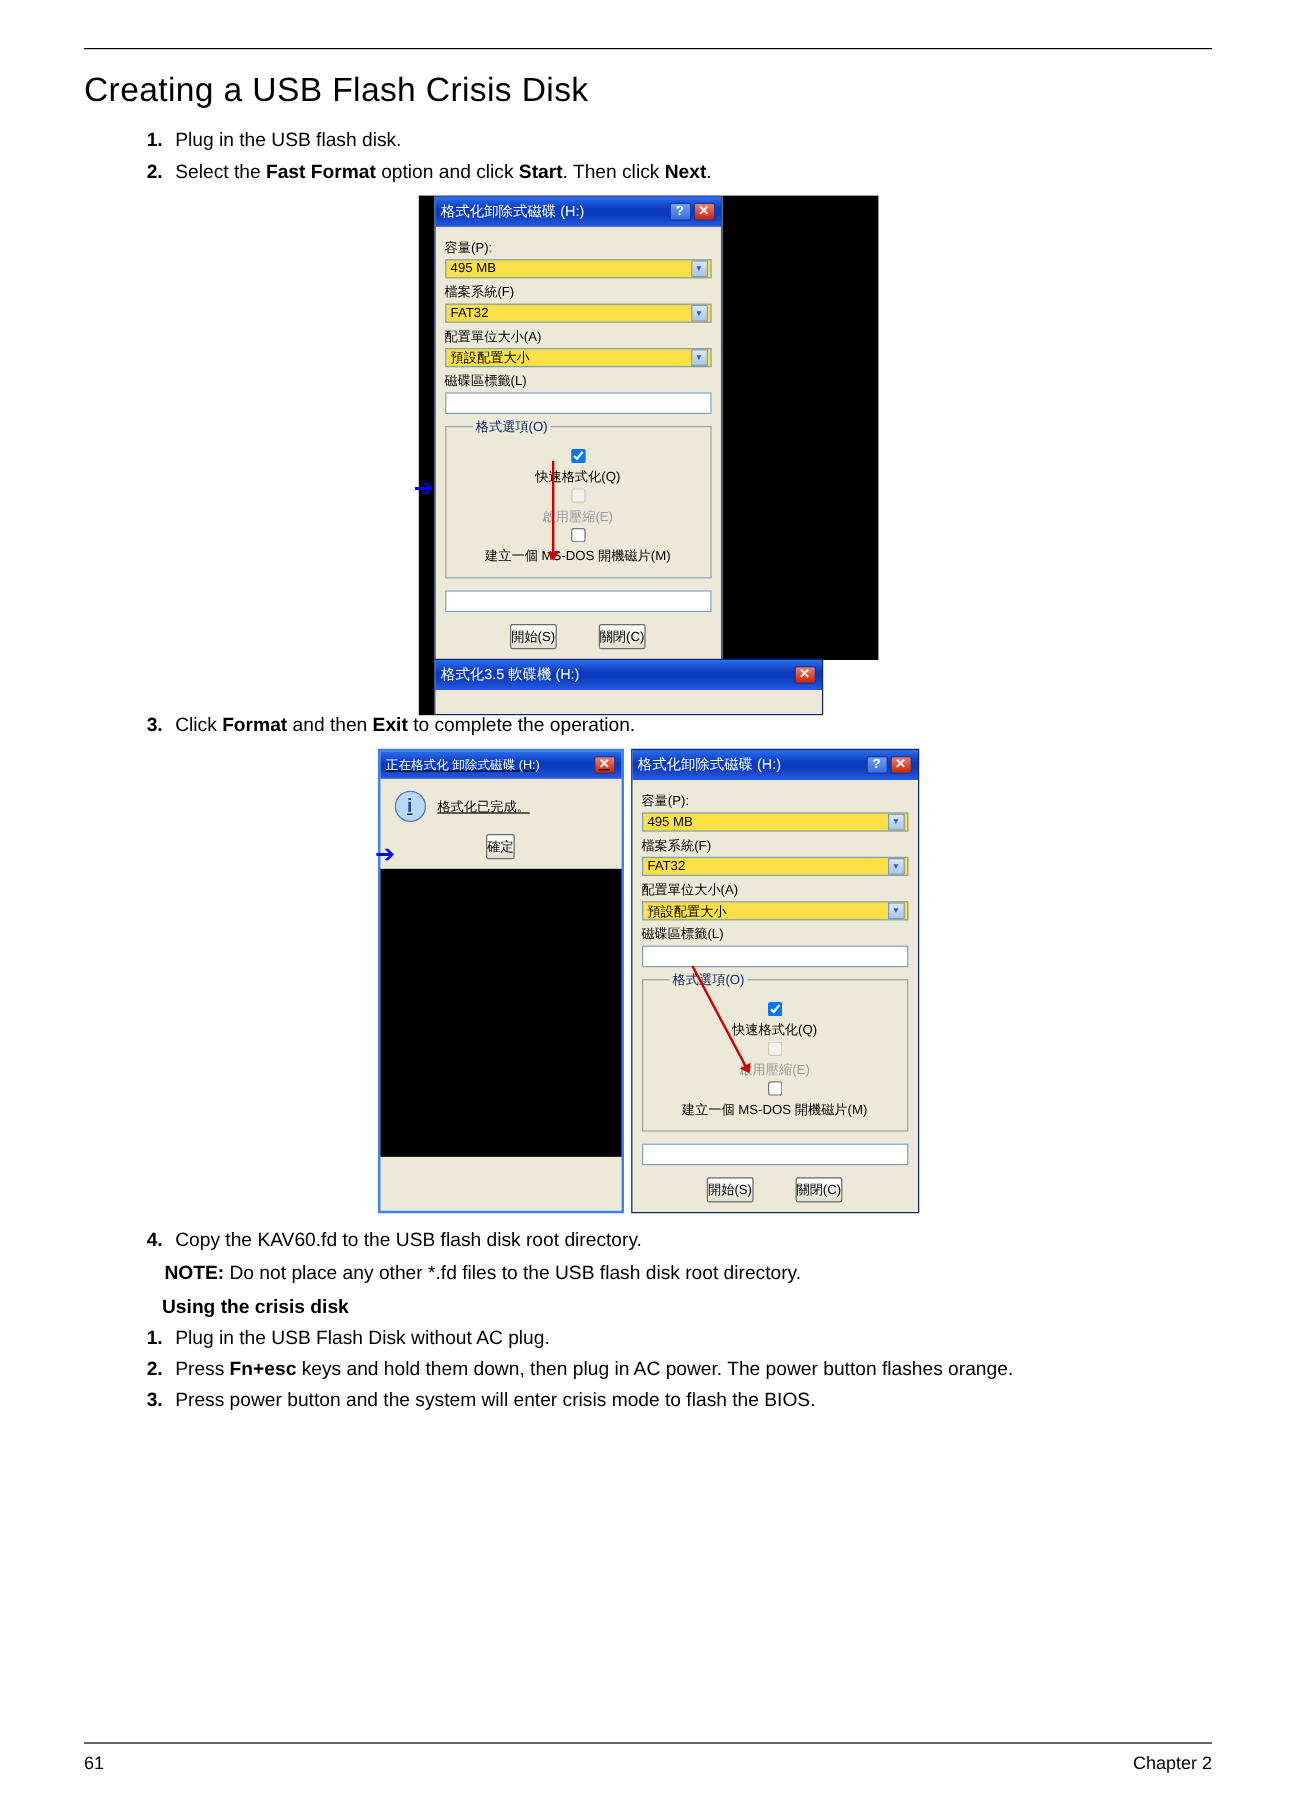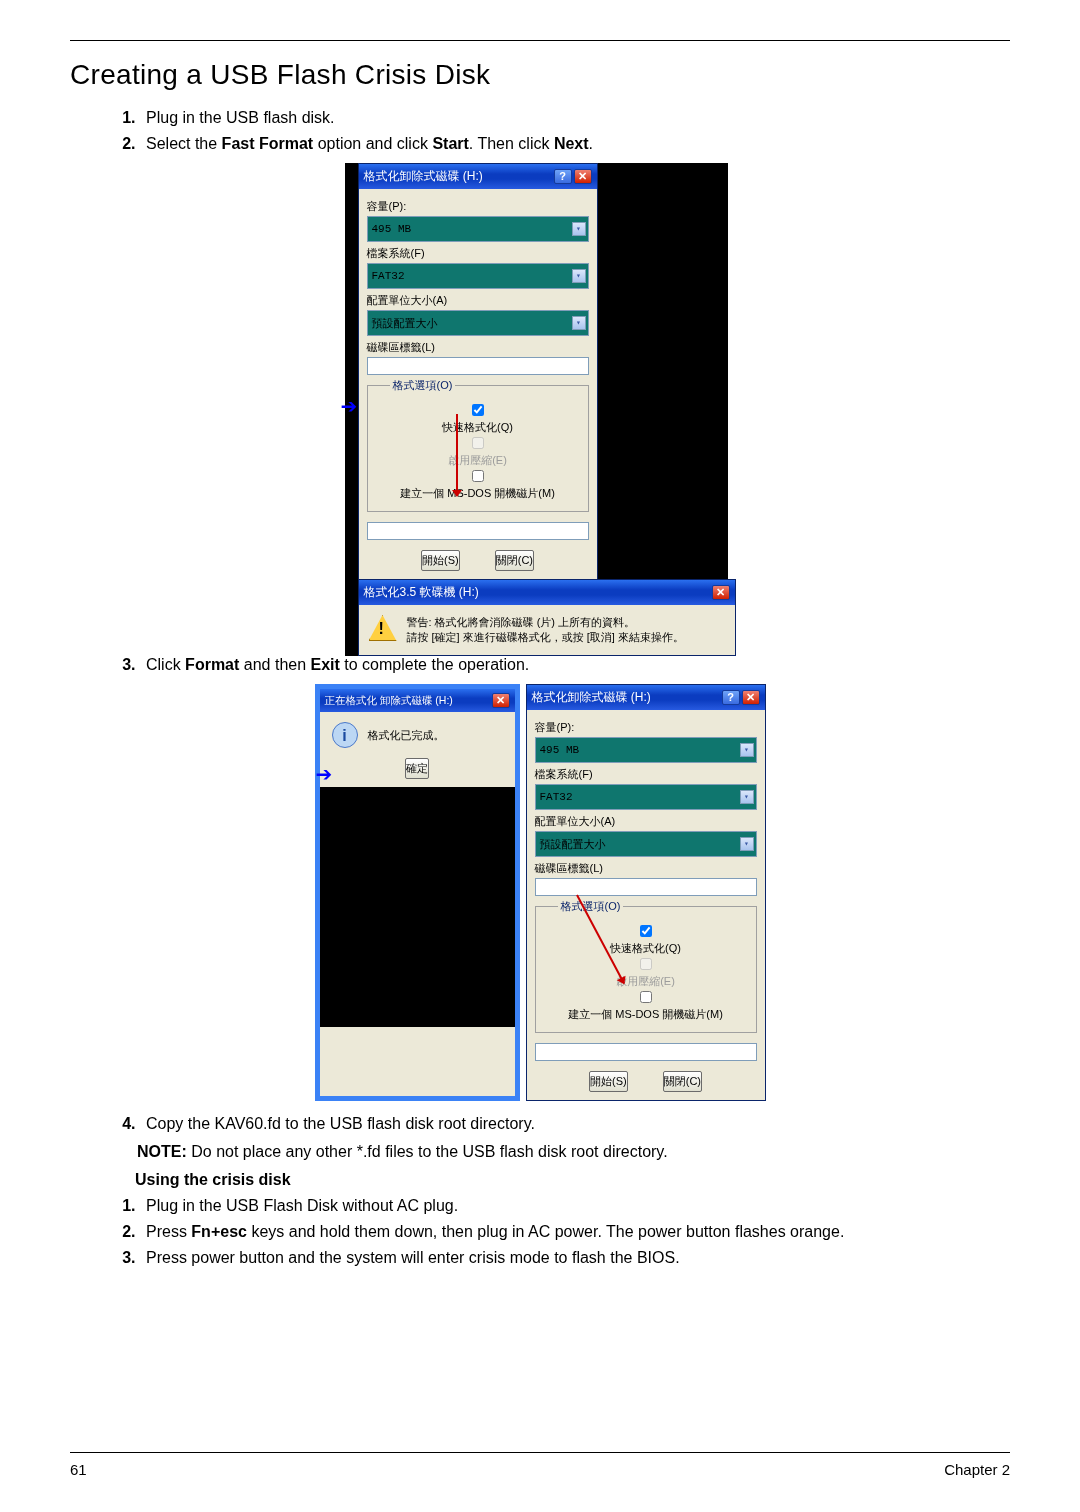--- a/index.html
+++ b/index.html
@@ -68,29 +68,28 @@
     line-height:12px;
     text-align:center;
     border-radius:2px;
     font-weight:bold;
   }
   .tb-close { background:linear-gradient(#f08070,#d02000); }
   .dlg-body { padding: 6px 8px 8px 8px; font-size:11px; color:#000; }
   .dlg-body .lbl { margin-top:4px; font-size:11px; }
   .dlg-body .sel {
     border:1px solid #7f9db9;
-    background:#0f766e;
-    height:26px;
+    background:#fde047;
+    height:16px;
     display:flex;
     align-items:center;
     justify-content:space-between;
     padding:0 2px 0 4px;
     margin-top:2px;
     font-size:11px;
-    font-family:Liberation Mono, monospace;
   }
   .sel .chev {
     width:14px;height:14px;
     background:linear-gradient(#dbe6fb,#a9c4ee);
     border:1px solid #7f9db9;
     text-align:center;
     font-size:8px;
     color:#3b5aa6;
     line-height:12px;
   }
@@ -162,23 +161,24 @@
     color:#000;
   }
   .row2 {
     display:flex;
     justify-content:center;
     gap:6px;
     margin:8px 0 14px 0;
   }
   .complete-dialog {
     width:205px;
-    border:5px solid #3b82f6;
+    border:2px solid #3b82f6;
     background:#ece9d8;
     position:relative;
+    text-decoration:underline;
   }
   .info-icon {
     width:26px;height:26px;border-radius:50%;
     background:#bcd7f4;border:1px solid #4a78c9;
     color:#1a4aa0;font-weight:bold;text-align:center;
     line-height:26px;font-size:16px;
   }
   .note { font-size:16px; margin:8px 0 8px 25px; padding-left:0; }
   .subheading { font-weight:bold; font-size:16px; margin:10px 0 8px 25px; padding-left:40px;}
   .footer {
@@ -273,35 +273,28 @@
         <div class="dlg-buttons">
           <button class="winbtn">開始(S)</button>
           <button class="winbtn">關閉(C)</button>
         </div>
       </div>
       <div class="arrow-blue-right" style="left:-18px; top:230px;">➔</div>
      </div>
      <div class="black-pad-right"></div>
     </div>
 
-    <div class="warning-dialog" style="width:378px;">
+    <div class="warning-dialog" style="width:324px;">
       <div class="titlebar">
         <span>格式化3.5 軟碟機 (H:)</span>
         <div class="tb-buttons">
               <div class="tb-btn tb-close">✕</div>
             </div>
       </div>
       <div class="body">
-        <div class="warn-row">
-          <div class="warn-icon"></div>
-          <div>
-            <div>警告: 格式化將會消除磁碟 (片) 上所有的資料。</div>
-            <div>請按 [確定] 來進行磁碟格式化，或按 [取消] 來結束操作。</div>
-          </div>
-        </div>
       </div>
     </div>
    </div>
   </div>
 
   <ol class="steps" start="3">
     <li>
       <span>Click </span><span class="bold">Format</span><span> and then </span><span class="bold">Exit</span><span> to complete the operation.</span>
     </li>
   </ol>

